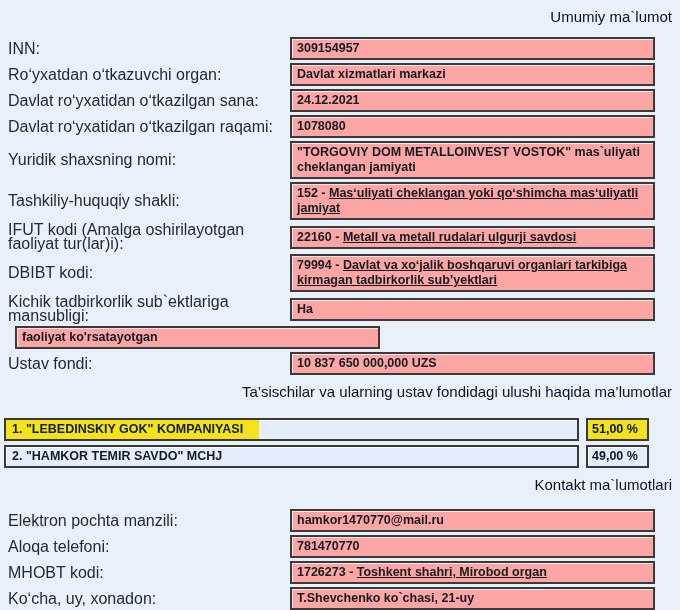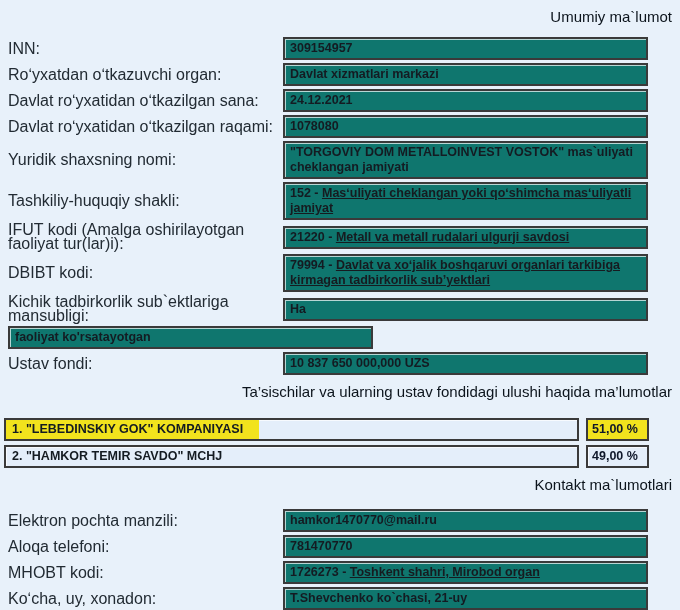--- a/index.html
+++ b/index.html
@@ -33,28 +33,29 @@
   .row .label {
     flex: 0 0 275px;
     font-size: 16px;
     color: #222b33;
     line-height: 14px;
     padding-right: 8px;
   }
   .box {
     flex: 0 0 365px;
     border: 2px solid #3a3a3a;
-    background: #0f766e;
+    background: #fca5a5;
     box-shadow: inset 1px 1px 0 rgba(255,255,255,0.7);
     padding: 2px 5px;
     font-size: 12.5px;
     font-weight: bold;
     color: #141b22;
     line-height: 15px;
     min-height: 21px;
+    margin-left: 7px;
   }
   .box a {
     color: #161b20;
     text-decoration: underline;
     font-weight: bold;
   }
 
   
   .founder-row {
     display: flex;
@@ -139,21 +140,21 @@
     <div class="box">"TORGOVIY DOM METALLOINVEST VOSTOK" mas`uliyati cheklangan jamiyati</div>
   </div>
 
   <div class="row">
     <div class="label">Tashkiliy-huquqiy shakli:</div>
     <div class="box"><span>152 - </span><a href="#">Masʻuliyati cheklangan yoki qoʻshimcha masʻuliyatli jamiyat</a></div>
   </div>
 
   <div class="row">
     <div class="label">IFUT kodi (Amalga oshirilayotgan faoliyat tur(lar)i):</div>
-    <div class="box"><span>21220 - </span><a href="#">Metall va metall rudalari ulgurji savdosi</a></div>
+    <div class="box"><span>22160 - </span><a href="#">Metall va metall rudalari ulgurji savdosi</a></div>
   </div>
 
   <div class="row">
     <div class="label">DBIBT kodi:</div>
     <div class="box"><span>79994 - </span><a href="#">Davlat va xoʻjalik boshqaruvi organlari tarkibiga kirmagan tadbirkorlik sub’yektlari</a></div>
   </div>
 
   <div class="row">
     <div class="label">Kichik tadbirkorlik sub`ektlariga mansubligi:</div>
     <div class="box">Ha</div>

